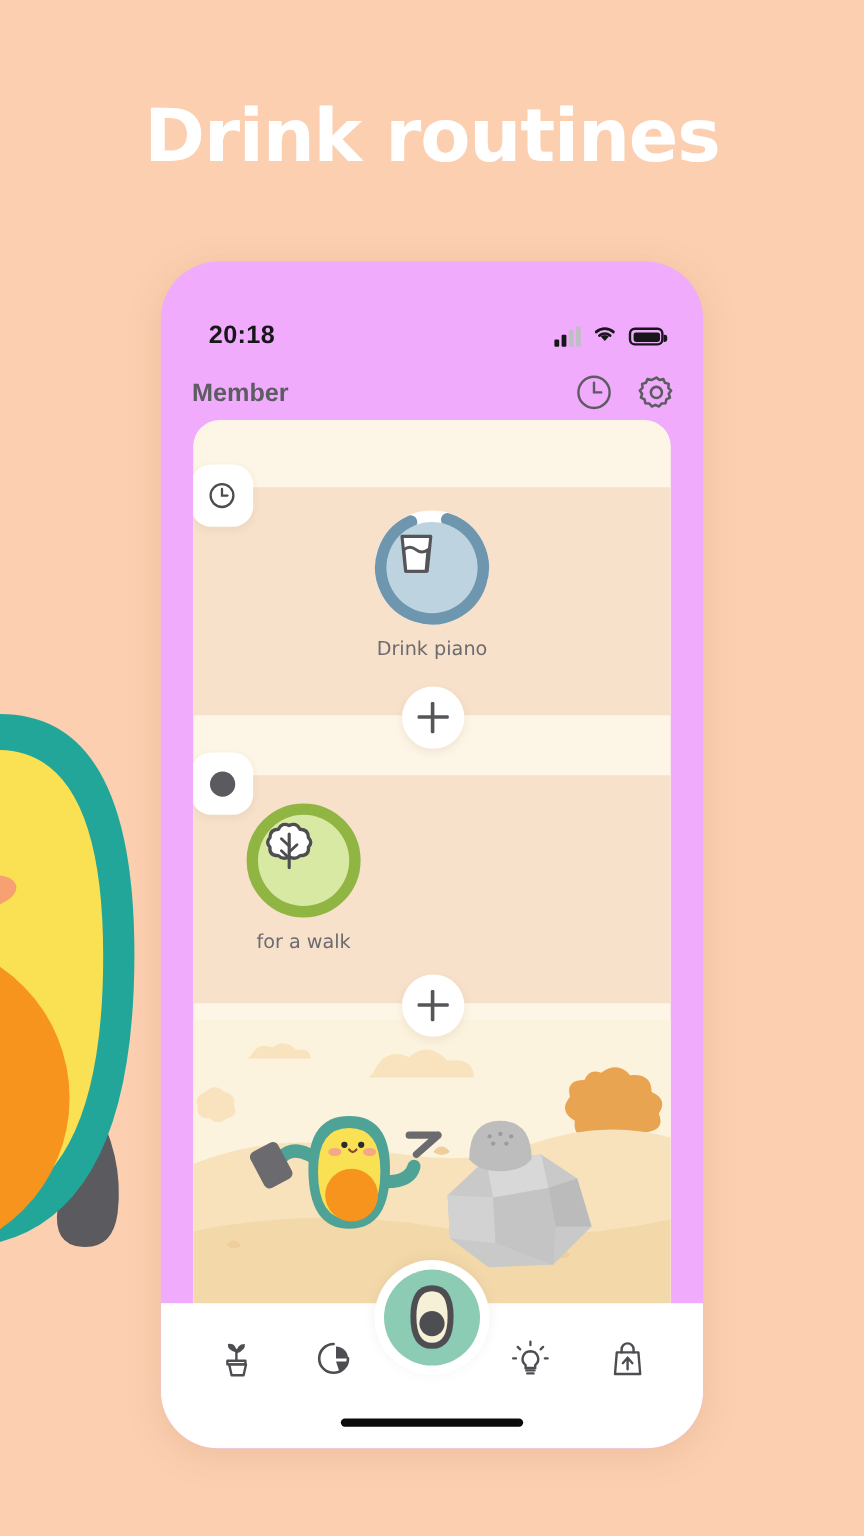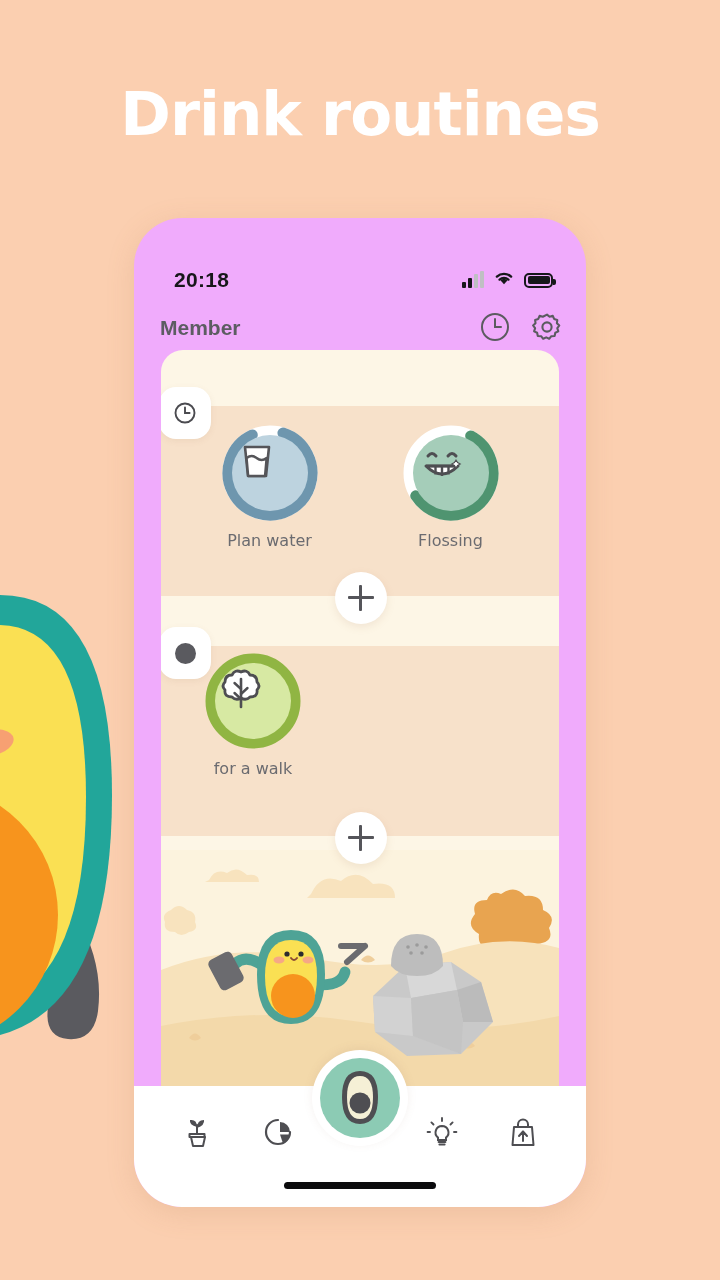--- a/index.html
+++ b/index.html
@@ -105,21 +105,21 @@
   .sec-badge.morning { top: 37px; }
   .sec-badge.evening { top: 277px; }
 
   
   .habit-row {
     position: absolute; left: 0; width: 398px; height: 150px;
     display: flex; justify-content: space-around; align-items: flex-start;
     padding: 0 18px;
   }
   .row-morning { top: 74px; }
-  .row-evening { top: 302px; }
+  .row-evening { top: 318px; }
   .row-evening { justify-content: flex-start; gap: 30px; padding-left: 38px; }
 
   .habit { width: 108px; text-align: center; position: relative; }
   .habit-ring {
     width: 98px; height: 98px; margin: 0 auto; position: relative;
   }
   .habit-ring svg { position: absolute; inset: 0; }
   .habit-disc {
     position: absolute; left: 11px; top: 11px;
     width: 76px; height: 76px; border-radius: 50%;
@@ -267,42 +267,24 @@
             <circle cx="49" cy="49" r="42" fill="none" stroke="#ffffff" stroke-width="11"></circle>
             <circle cx="49" cy="49" r="42" fill="none" stroke="#6E96AE" stroke-width="11" stroke-linecap="round" stroke-dasharray="232 264" transform="rotate(-72 49 49)"></circle>
           </svg>
           <div class="habit-disc" style="background:#BDD3DF">
             <svg width="50" height="50" viewBox="0 0 50 50">
               <path d="M13 12 H37 L34 41 H16 Z" fill="#ffffff" stroke="#555559" stroke-width="2.6" stroke-linejoin="round"></path>
               <path d="M14.6 23 q5-4 10 0 t10 0 l-1.6 18 H16.2 Z" fill="#ffffff" stroke="#555559" stroke-width="2.4" stroke-linejoin="round"></path>
             </svg>
           </div>
         </div>
-        <div class="habit-label">Plan water</div>
-      </div>
-
-
-      <div class="habit">
-        <div class="habit-ring">
-          <svg width="98" height="98" viewBox="0 0 98 98">
-            <circle cx="49" cy="49" r="42" fill="none" stroke="#ffffff" stroke-width="11"></circle>
-            <circle cx="49" cy="49" r="42" fill="none" stroke="#4F9470" stroke-width="11" stroke-linecap="round" stroke-dasharray="153 264" transform="rotate(-62 49 49)"></circle>
-          </svg>
-          <div class="habit-disc" style="background:#A5CDB9">
-            <svg width="58" height="58" viewBox="0 0 58 58">
-              <path d="M15 21 q4-5 8 0" fill="none" stroke="#4e4e52" stroke-width="3" stroke-linecap="round"></path>
-              <path d="M35 21 q4-5 8 0" fill="none" stroke="#4e4e52" stroke-width="3" stroke-linecap="round"></path>
-              <path d="M13 31 q16 16 32 0 Z" fill="#ffffff" stroke="#4e4e52" stroke-width="3" stroke-linejoin="round"></path>
-              <path d="M13 31 H45 M22.5 31 V39.5 M29 31 V41 M35.5 31 V39.5" stroke="#4e4e52" stroke-width="2.4"></path>
-              <path d="M43 25 l1.6 2.6 2.6 1.4 -2.6 1.4 -1.6 2.6 -1.6-2.6 -2.6-1.4 2.6-1.4 Z" fill="#ffffff" stroke="#4e4e52" stroke-width="1.1"></path>
-            </svg>
-          </div>
-        </div>
-        <div class="habit-label">Flossing</div>
-      </div>
+        <div class="habit-label">Drink piano</div>
+      </div>
+
+
     </div>
 
     <div class="add-btn add-morning">
       <span class="plus"></span>
     </div>
 
     <div class="habit-row row-evening">
 
       <div class="habit">
         <div class="habit-ring">

